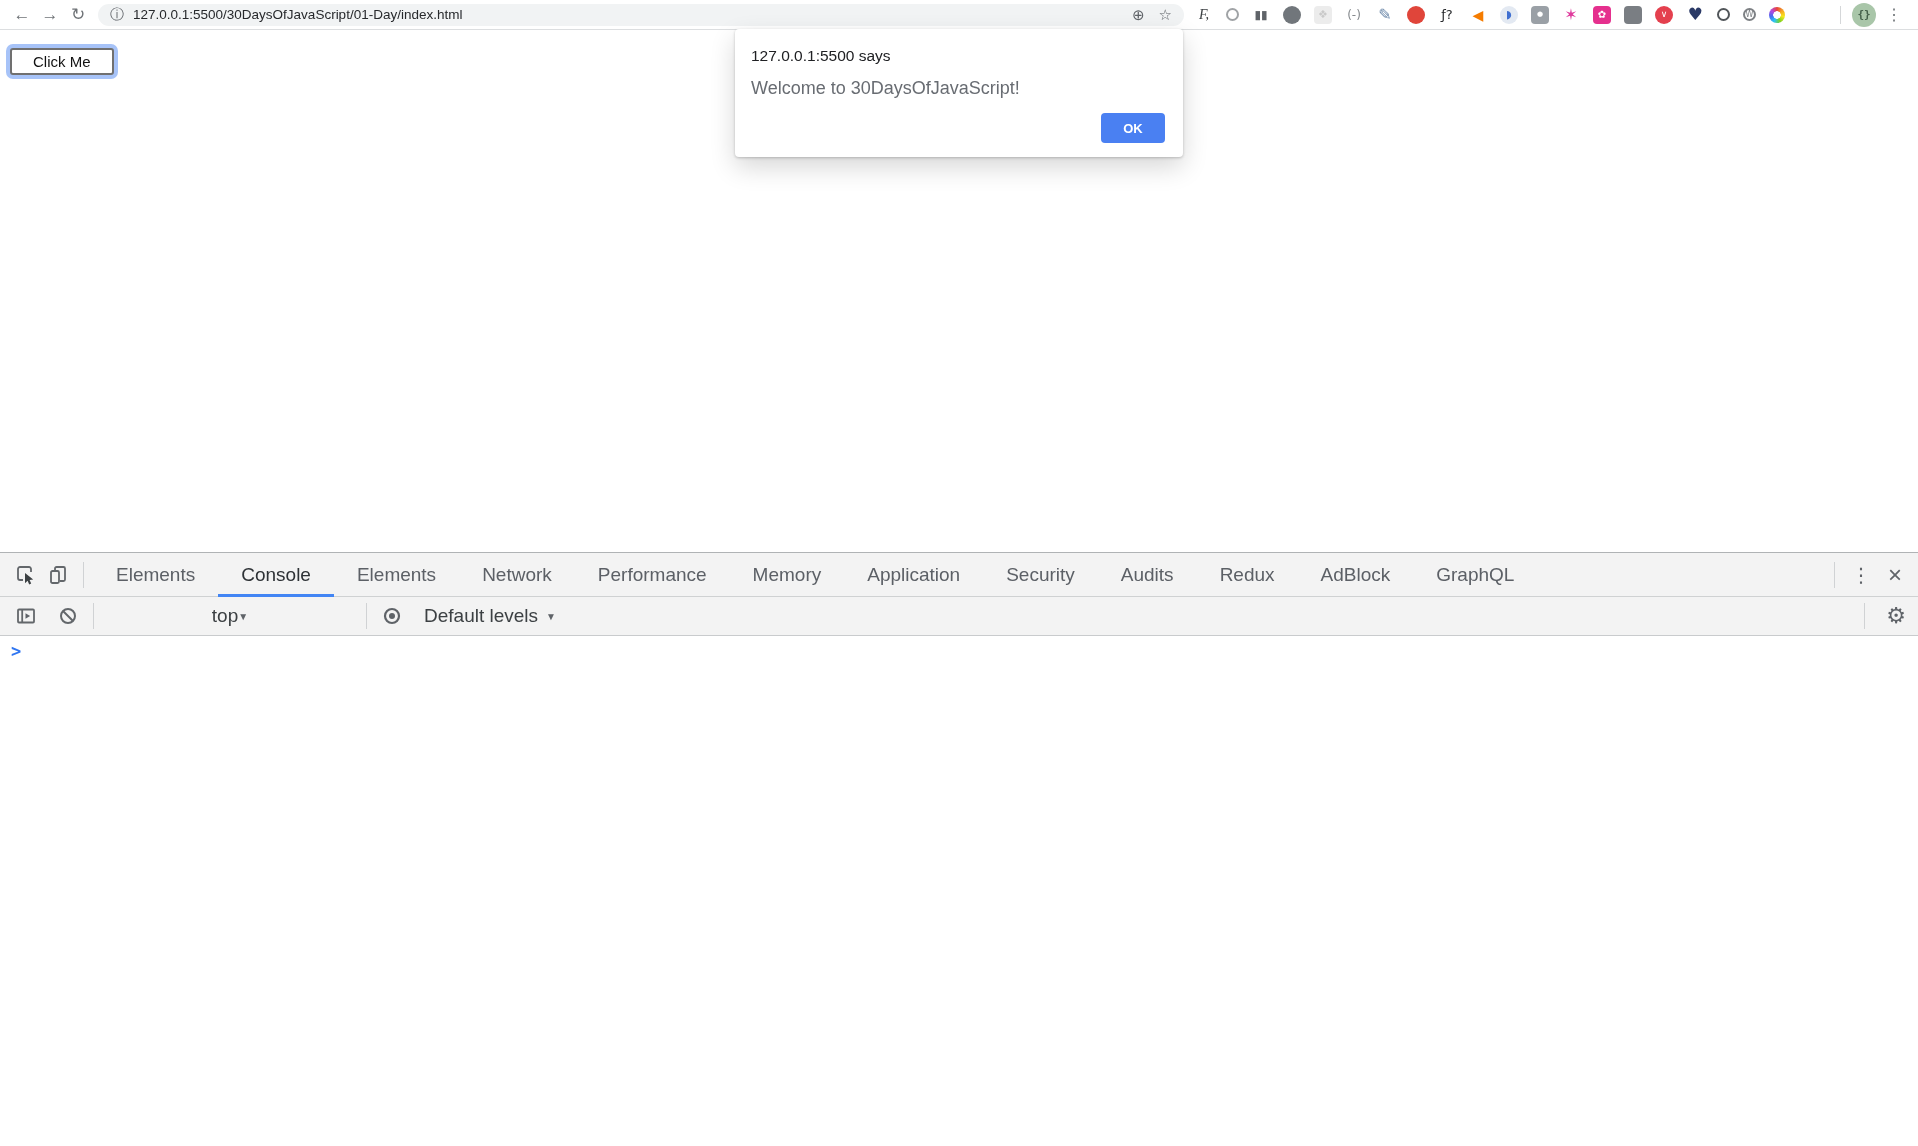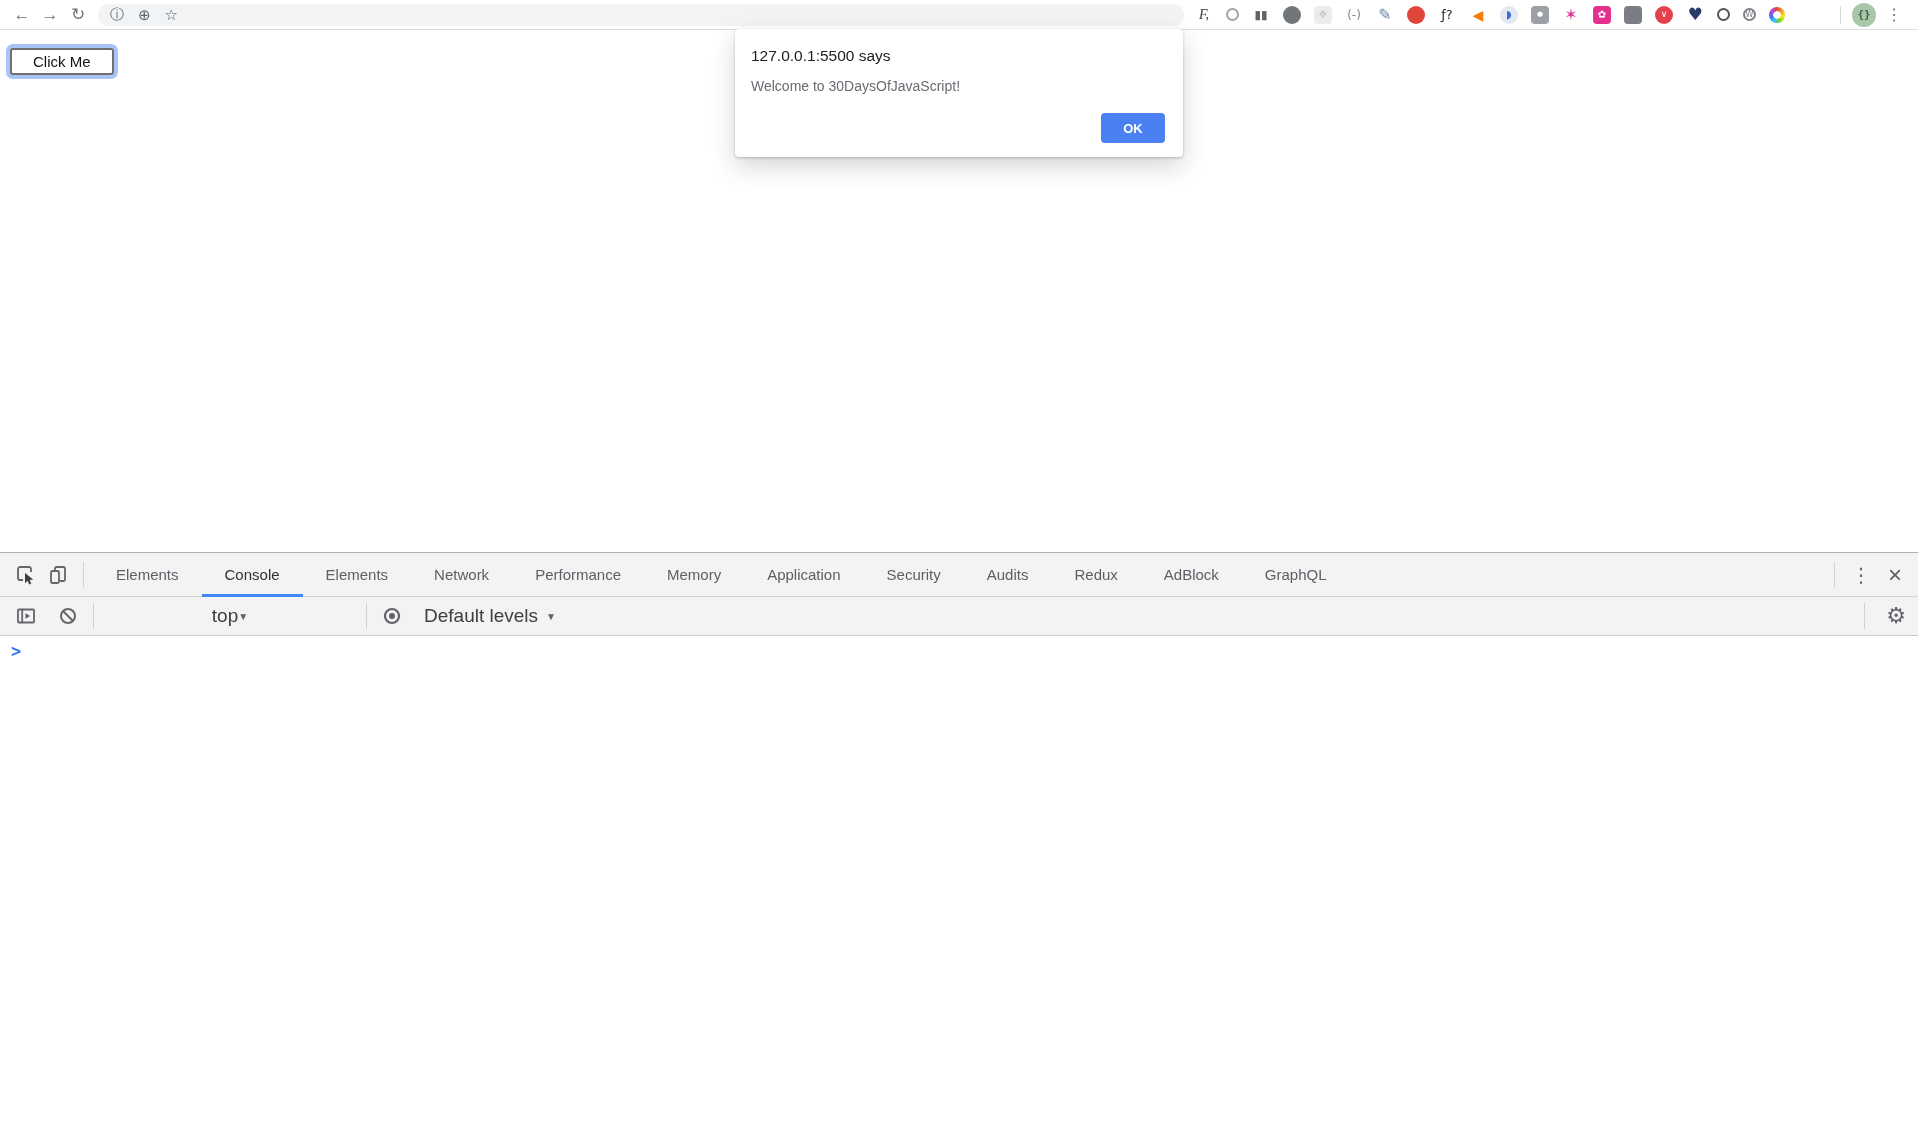--- a/index.html
+++ b/index.html
@@ -35,30 +35,30 @@
   .page { position:absolute; left:0; top:31px; width:100%; height:521px; background:#fff; }
   .clickme { position:absolute; left:10px; top:17px; height:27px; padding:0 21px; background:#fff;
              border:2px solid #707070; border-radius:3px; font:15px "Liberation Sans", sans-serif; color:#121212;
              box-shadow:0 0 0 4px #a7c3f8; cursor:pointer; }
 
   
   .dialog { position:absolute; left:735px; top:29px; width:448px; height:128px; background:#fff;
             border-radius:4px; box-shadow:0 1px 3px rgba(0,0,0,.22), 0 10px 26px rgba(0,0,0,.16);
             padding:18px 18px 0 16px; z-index:5; }
   .dlg-title { font-size:15.5px; color:#202124; }
-  .dlg-msg   { font-size:14px; color:#686c72; margin-top:13px; }
+  .dlg-msg   { font-size:18px; color:#686c72; margin-top:13px; }
   .dlg-ok { position:absolute; right:18px; bottom:14px; width:64px; height:30px; background:#4a80f2;
             color:#fff; font:700 13px "Liberation Sans", sans-serif; border:none; border-radius:4px; cursor:pointer; }
 
   
   .devtools { position:absolute; left:0; right:0; top:552px; bottom:0; background:#fff; border-top:1px solid #b0b3b5; }
   .dt-tabbar { height:44px; background:#f3f3f3; border-bottom:1px solid #cfd1d2; display:flex; align-items:center; padding-left:10px; }
   .dt-ic { width:32px; height:32px; display:flex; align-items:center; justify-content:center; cursor:pointer; flex:0 0 auto; }
   .dt-sep { width:1px; height:26px; background:#d0d2d4; margin:0 9px; flex:0 0 auto; }
-  .dt-tab { height:44px; line-height:44px; padding:0 23px; font-size:15px; color:#5c6066; cursor:pointer; position:relative; flex:0 0 auto; }
+  .dt-tab { height:44px; line-height:44px; padding:0 23px; font-size:19px; color:#5c6066; cursor:pointer; position:relative; flex:0 0 auto; }
   .dt-tab.sel { color:#2e3236; }
   .dt-tab.sel::after { content:""; position:absolute; left:0; right:0; bottom:0; height:3px; background:#4285f4; }
   .spacer { flex:1; }
   .dt-glyph { font-size:20px; color:#5f6368; width:34px; text-align:center; cursor:pointer; flex:0 0 auto; }
   .dt-close { font-size:24px; margin-right:6px; }
 
   .dt-toolbar { height:39px; background:#f3f3f3; border-bottom:1px solid #c9cbcd; display:flex; align-items:center; padding-left:10px; }
   .ctx { width:248px; display:flex; align-items:center; justify-content:center; font-size:19px; color:#3c4043; margin-left:6px; cursor:pointer; }
   .arrow-sm { font-size:10px; color:#5f6368; }
   .ctx .arrow-sm { margin-right:6px; }
@@ -80,20 +80,21 @@
 </head>
 <body>
 
 <header class="toolbar">
   <span class="nav-ic">←</span>
   <span class="nav-ic">→</span>
   <span class="nav-ic">↻</span>
 
   <div class="omnibox">
     <span class="info-ic">ⓘ</span>
+    <span class="url">127.0.0.1:5500/30DaysOfJavaScript/01-Day/index.html</span>
     <span class="pill-ic">⊕</span>
     <span class="pill-ic">☆</span>
   </div>
 
   <div class="ext-row" id="ext-row">
       <span class="ext-icon k-glyph">
         <span style="color: rgb(60, 64, 67); font-size: 14px; font-style: italic; font-family: &quot;Liberation Serif&quot;, serif;">F,</span>
       </span>
       <span class="ext-icon k-ring" style="border: 2px solid rgb(160, 163, 166);"></span>
       <span class="ext-icon k-glyph">

